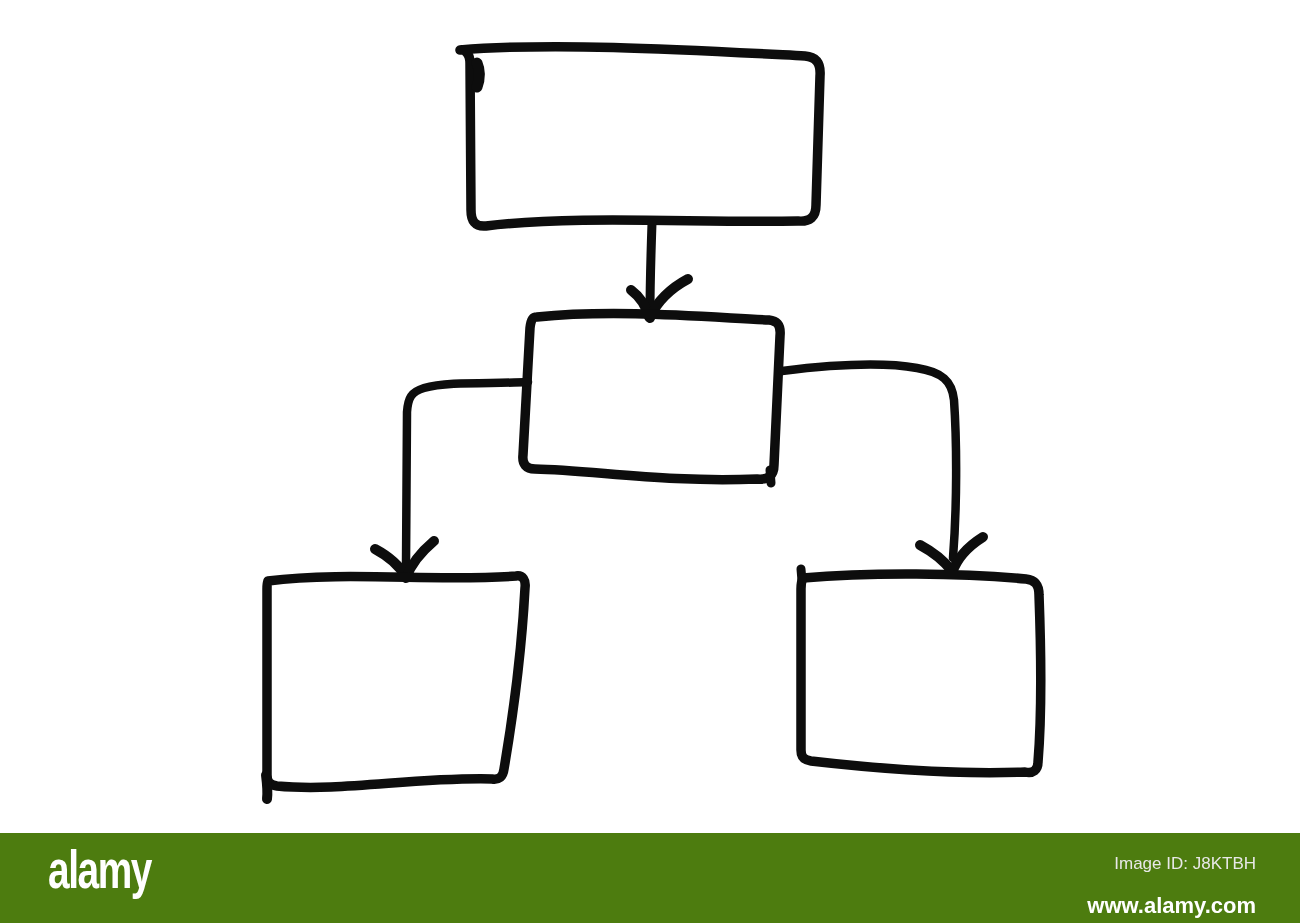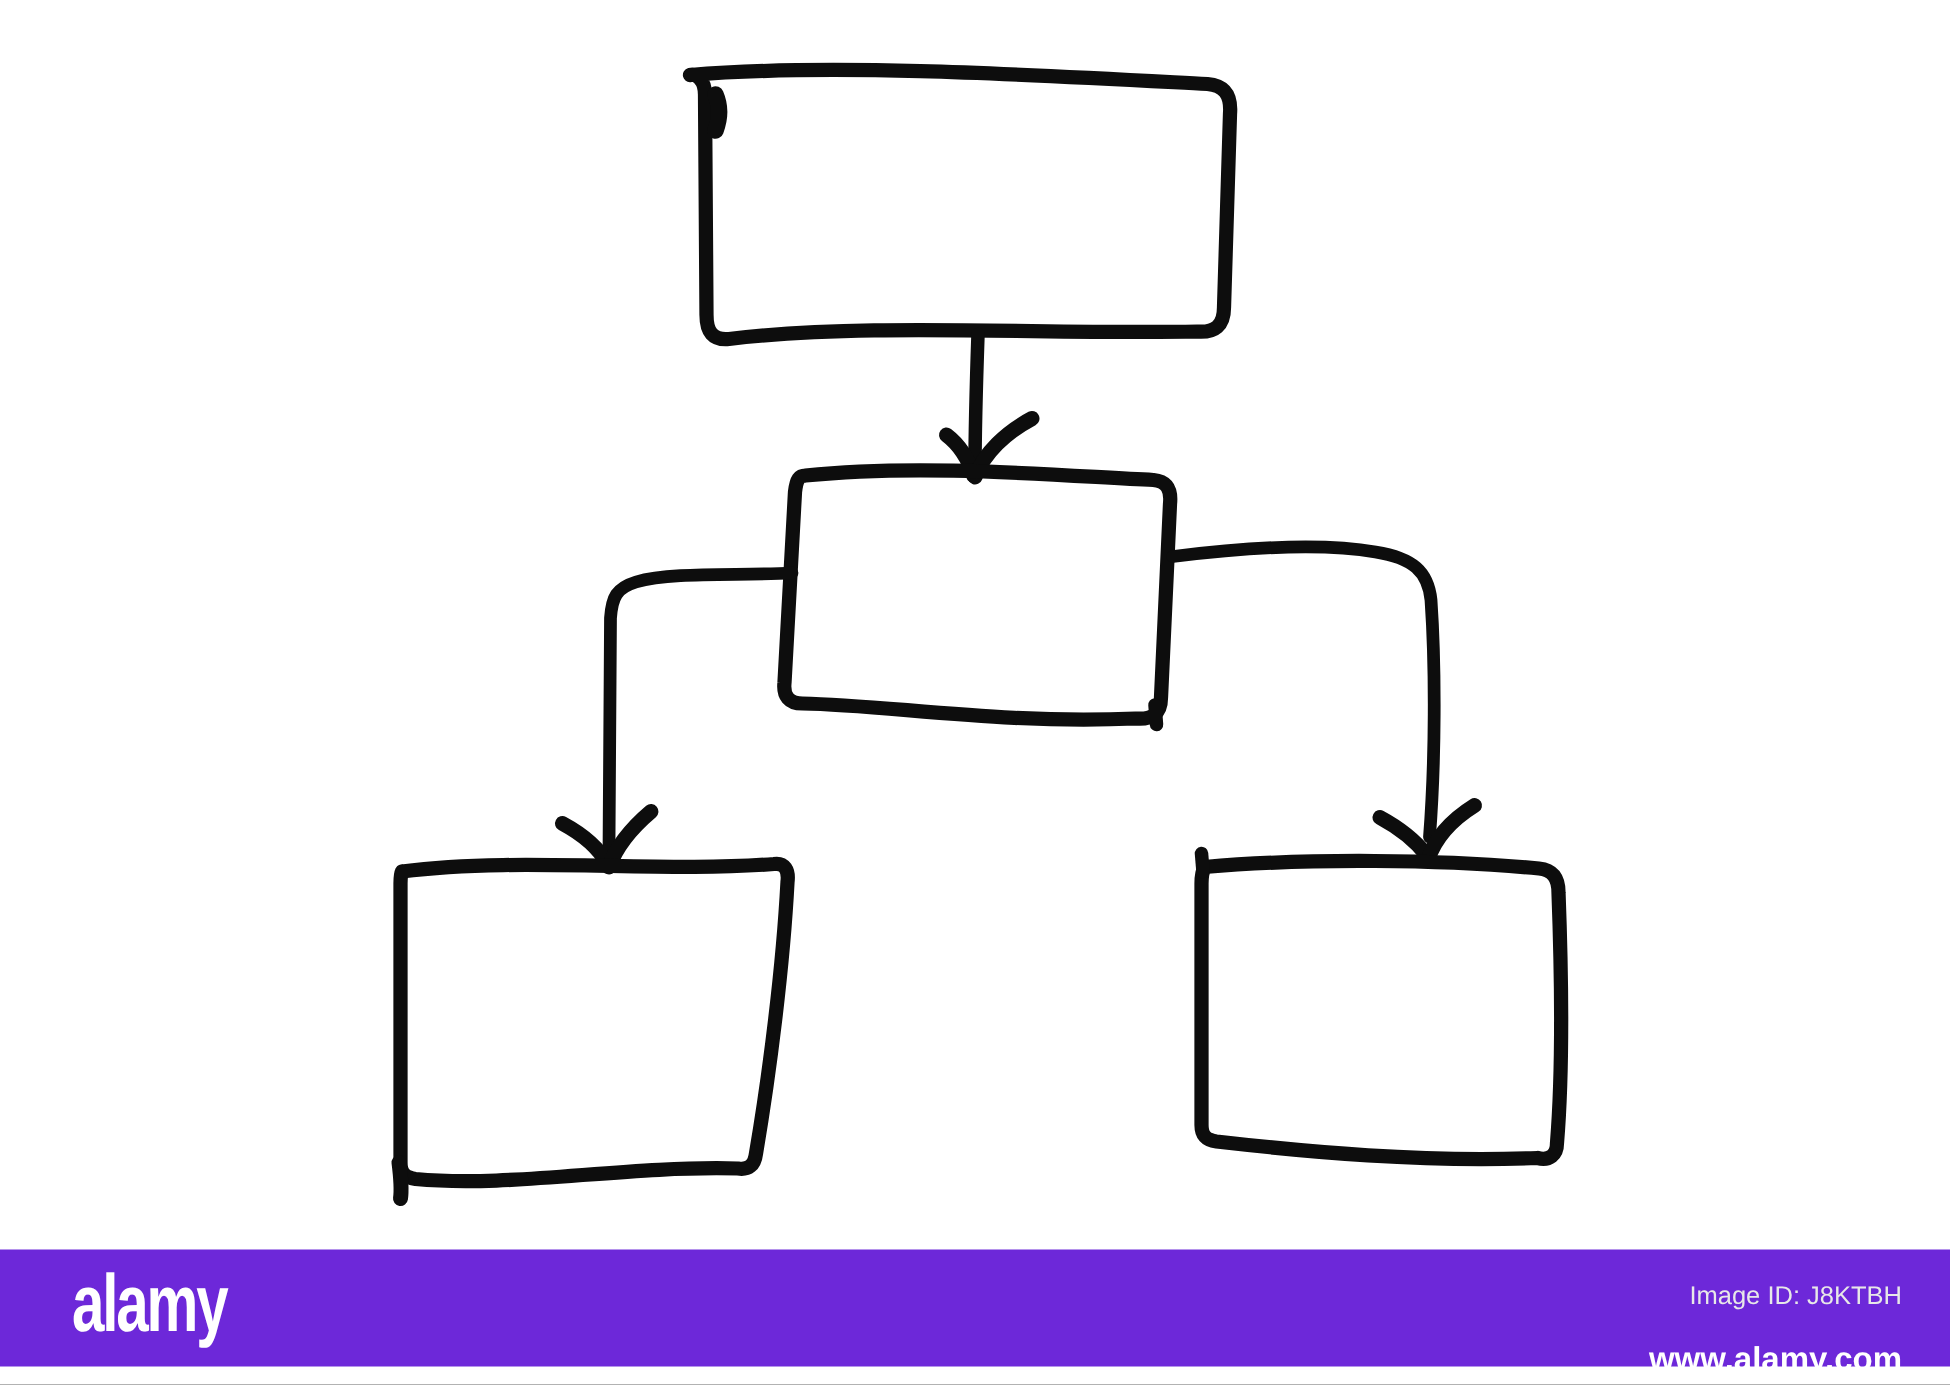--- a/index.html
+++ b/index.html
@@ -22,39 +22,39 @@
   .drawing path {
     fill: none;
     stroke-linecap: round;
     stroke-linejoin: round;
   }
   .watermark-bar {
     position: absolute;
     left: 0;
     top: 833px;
     width: 1300px;
-    height: 78px;
-    background: #6d28d9;
+    height: 90px;
+    background: #4d7c0f;
   }
   .alamy-logo {
     position: absolute;
     left: 48px;
     top: 9px;
     color: #ffffff;
     font-weight: bold;
     font-size: 54px;
     line-height: 1.0;
     letter-spacing: -2px;
     transform: scaleX(0.72);
     transform-origin: left top;
     white-space: nowrap;
   }
   .meta-block {
     position: absolute;
-    right: 32px;
+    right: 44px;
     top: 21px;
     text-align: right;
     color: #ffffff;
   }
   .image-id {
     font-size: 17px;
     line-height: 20px;
     color: #e8e8e8;
     font-weight: 400;
   }

